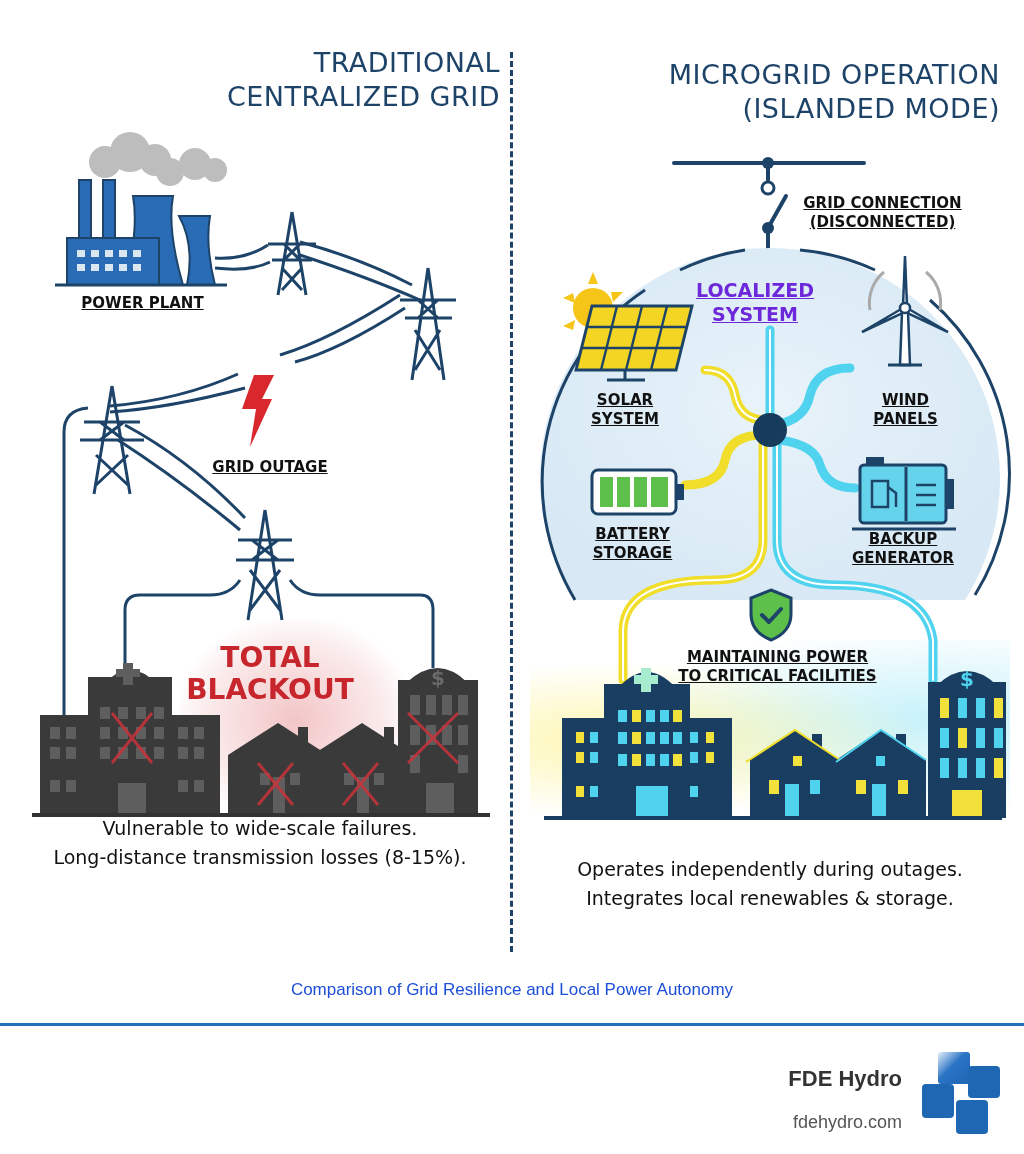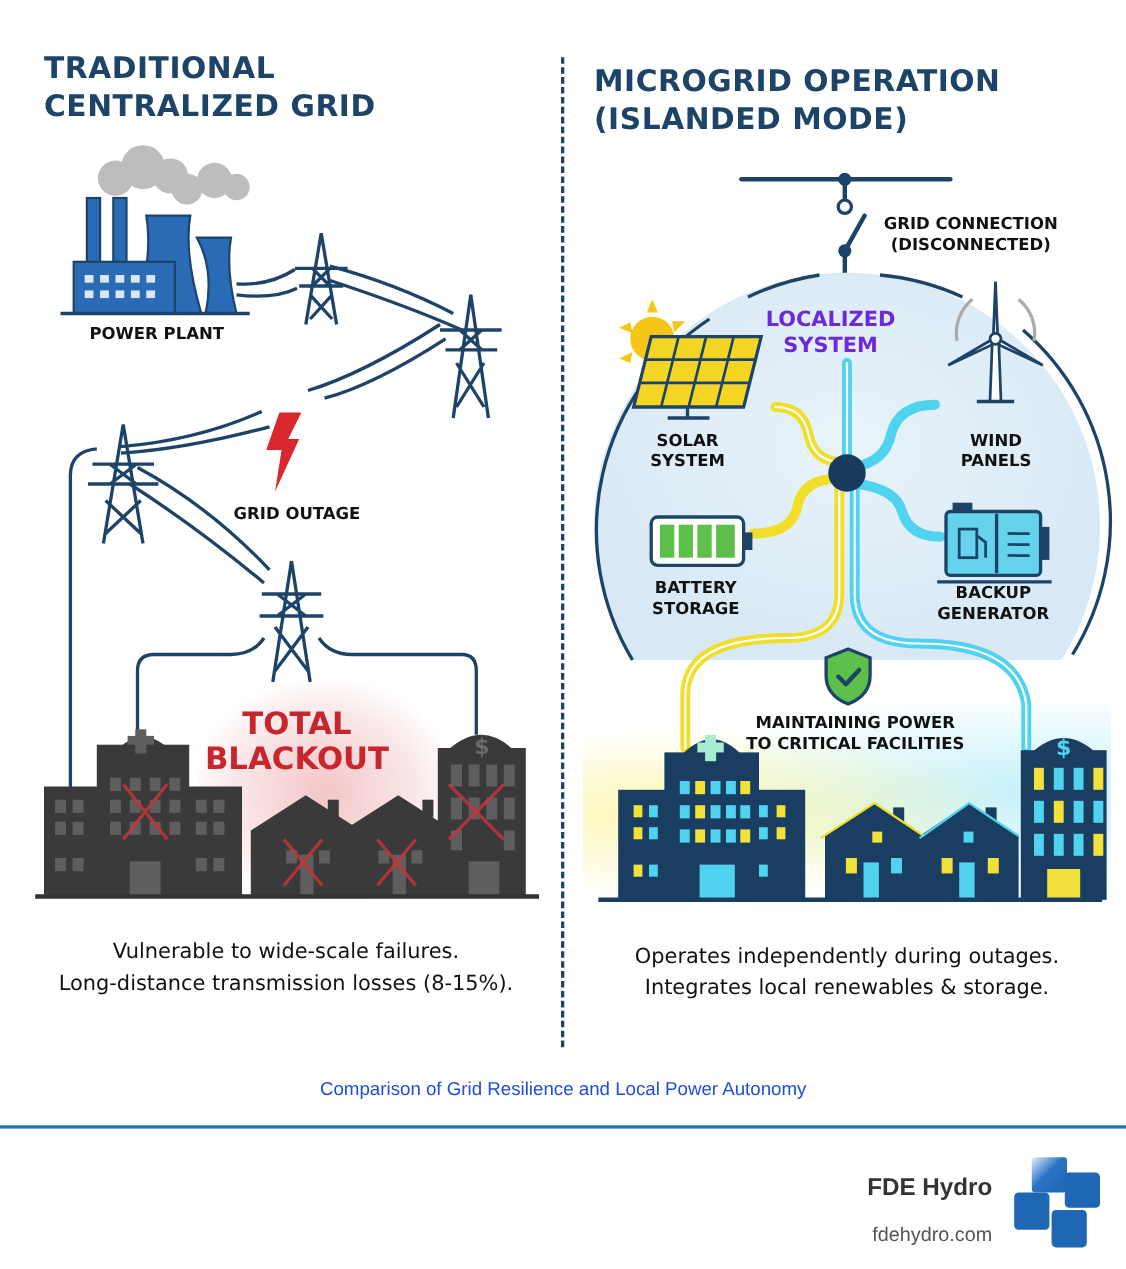--- a/index.html
+++ b/index.html
@@ -1,20 +1,20 @@
 <!DOCTYPE html>
 <html><head>
 <meta charset="utf-8">
 <style>
   * { box-sizing: border-box; margin: 0; padding: 0; }
   html, body { width: 1024px; height: 1154px; background: #ffffff; overflow: hidden; }
   body { position: relative; font-family: "DejaVu Sans", sans-serif; color: #111; }
   .abs { position: absolute; }
-  .title { font-family: "DejaVu Sans", sans-serif; font-weight: bold; color: #1d4468; font-size: 27px; line-height: 34px; text-align: left; letter-spacing: 0.5px; }
-  .label { font-family: "DejaVu Sans", sans-serif; font-weight: bold; color: #111; font-size: 15px; line-height: 19px; text-align: center; }
+  .title { font-family: "DejaVu Sans", sans-serif; font-weight: normal; color: #1d4468; font-size: 27px; line-height: 34px; text-align: right; letter-spacing: 0.5px; }
+  .label { font-family: "DejaVu Sans", sans-serif; font-weight: bold; color: #111; font-size: 15px; line-height: 19px; text-align: center; text-decoration: underline; }
   .desc { font-family: "DejaVu Sans", sans-serif; color: #111; font-size: 19px; line-height: 29px; text-align: center; }
   .blackout { font-family: "DejaVu Sans", sans-serif; font-weight: bold; color: #c8262d; font-size: 28px; line-height: 32px; text-align: center; }
   .caption { font-family: "Liberation Sans", sans-serif; color: #1d4ed8; font-size: 17px; text-align: center; }
   .divider-v { border-left: 3px dashed #1d4468; }
   .rule { background: #2370b8; }
   .brand-name { font-family: "Liberation Sans", sans-serif; font-weight: bold; color: #333; font-size: 22px; text-align: right; }
   .brand-url { font-family: "Liberation Sans", sans-serif; color: #555; font-size: 18px; text-align: right; margin-top: 20px; }
   svg { position: absolute; overflow: visible; }
 </style>
 </head>
@@ -167,21 +167,21 @@
     <text x="410" y="30" fill="#6a6a6a" font-size="20" font-weight="bold" text-anchor="middle" font-family="DejaVu Sans, sans-serif">$</text>
     <g stroke="#c8343a" stroke-width="3" opacity="0.85">
       <path d="M84 58 L124 108 M124 58 L84 108"></path>
       <path d="M230 108 L265 150 M265 108 L230 150"></path>
       <path d="M315 108 L350 150 M350 108 L315 150"></path>
       <path d="M380 58 L430 108 M430 58 L380 108"></path>
     </g>
     <line x1="4" y1="160" x2="462" y2="160" stroke="#333" stroke-width="4"></line>
   </svg>
 
-  <div class="abs desc" style="left:20px; top:851px; width:480px;">
+  <div class="abs desc" style="left:20px; top:814px; width:480px;">
     <div>Vulnerable to wide-scale failures.</div>
     <div>Long-distance transmission losses (8-15%).</div>
   </div>
 </div>
 
 <div class="abs divider-v" style="left:510px; top:52px; height:900px;"></div>
 
 <div>
   <div class="abs title" style="left:540px; top:48px; width:460px;margin-top:10px;">
     <div>MICROGRID OPERATION</div>

